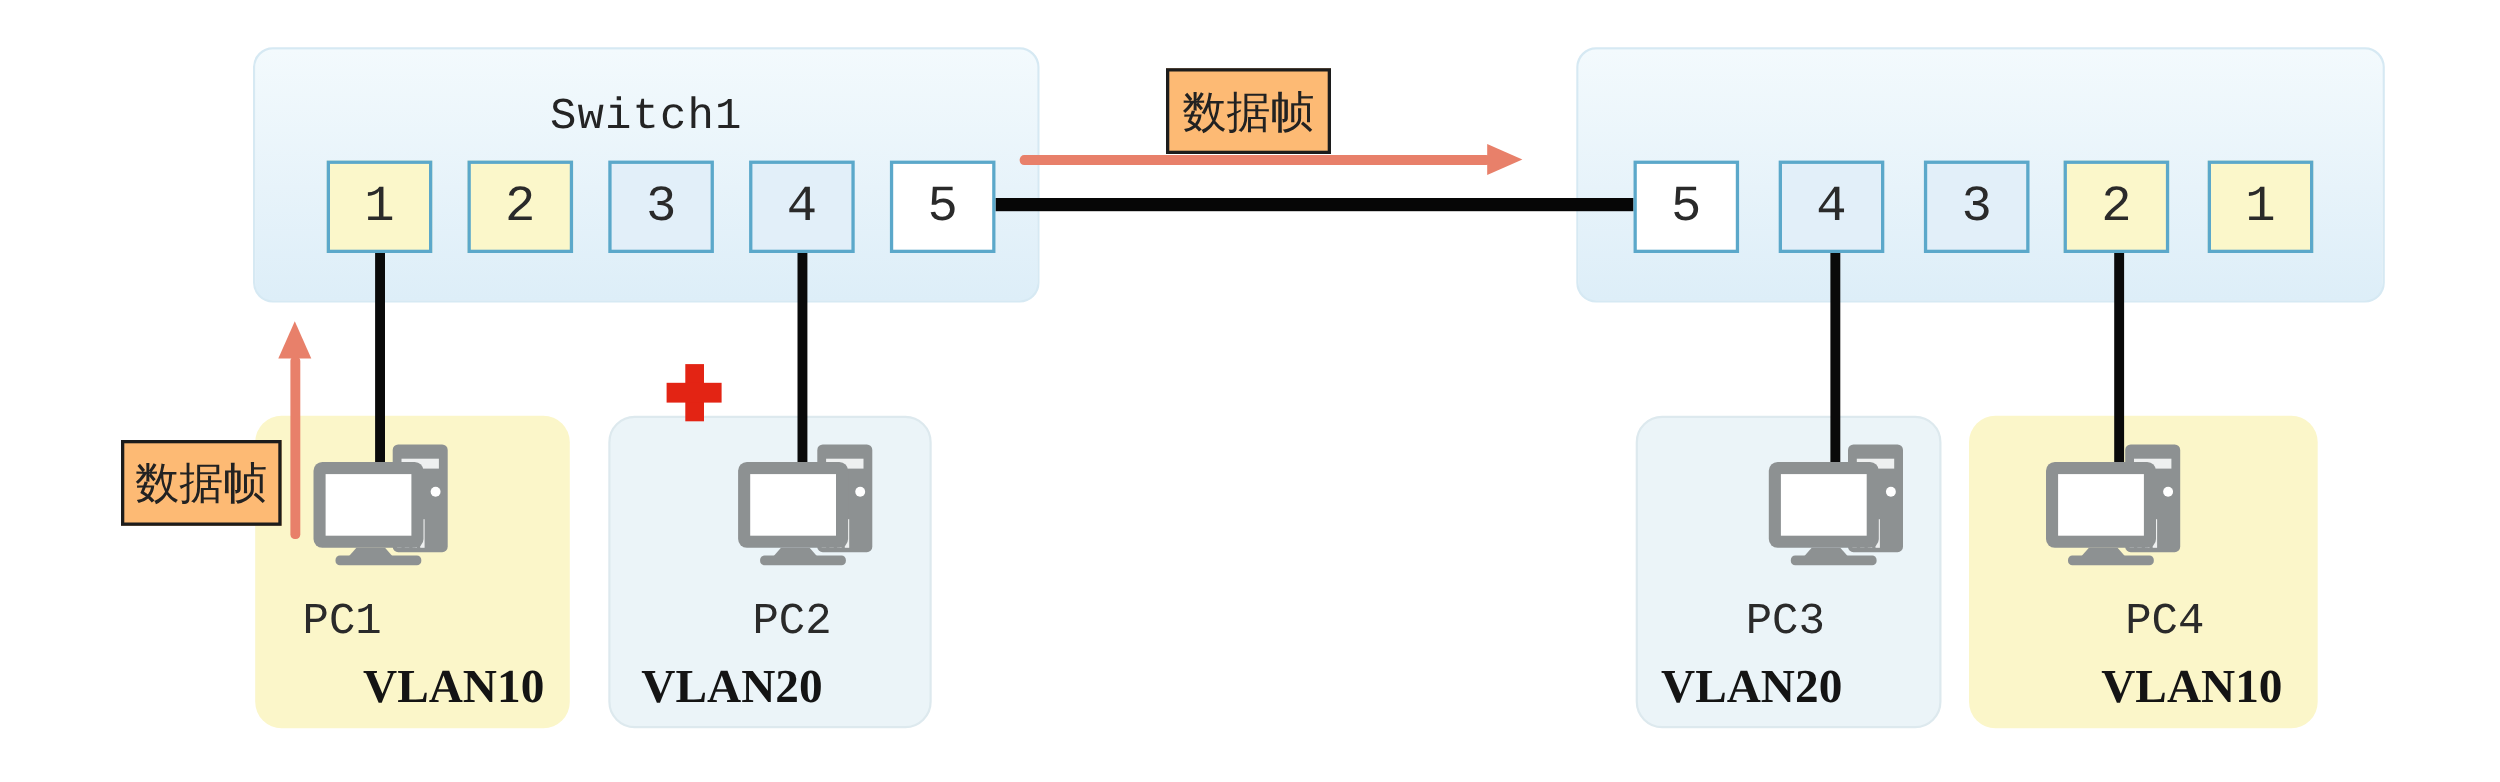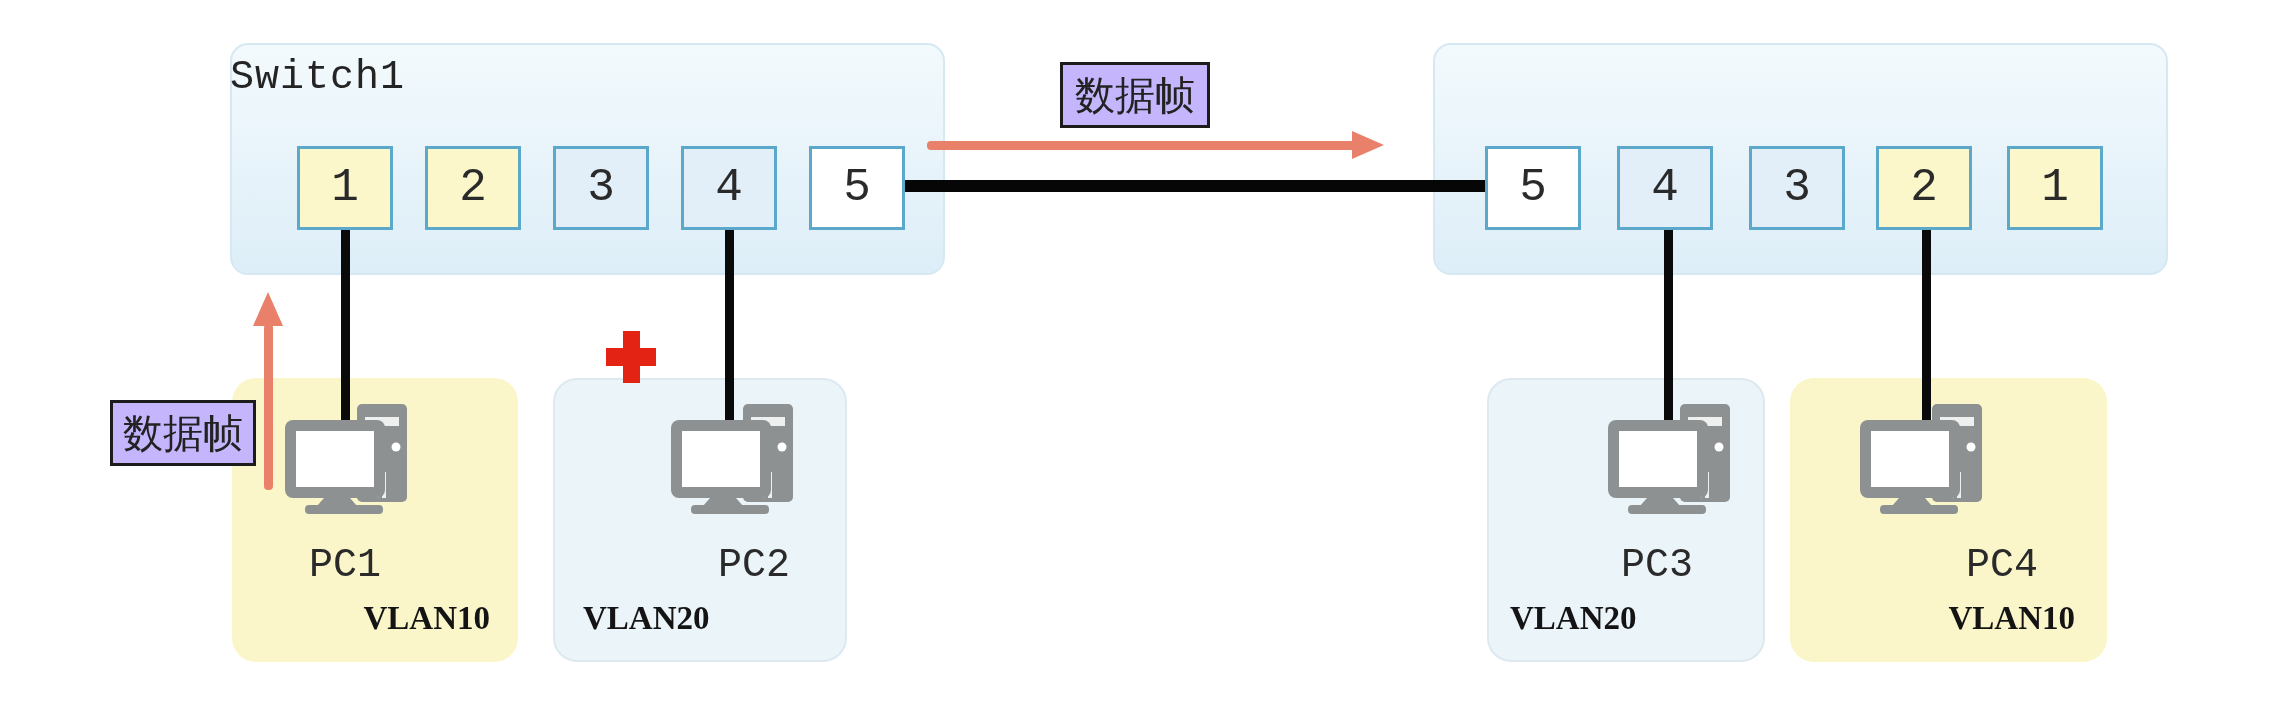--- a/index.html
+++ b/index.html
@@ -7,49 +7,49 @@
     position:relative;width:2273px;height:711px;background:#ffffff;overflow:hidden;
     font-family:"Liberation Mono","DejaVu Sans Mono",monospace;color:#1f1f1f;
   }
   
   .switch-box{
     position:absolute;top:43px;height:232px;border-radius:18px;
     background:linear-gradient(180deg,#f3fafd 0%,#e7f3fa 55%,#ddeef8 100%);
     border:2px solid #d6e9f3;box-sizing:border-box;
   }
   .switch-title{
-    position:absolute;top:55px;height:46px;text-align:left;
+    position:absolute;top:84px;height:46px;text-align:center;
     font-size:40px;letter-spacing:1px;color:#242424;
   }
   
   .port{
     position:absolute;top:146px;width:96px;height:84px;box-sizing:border-box;
     border:3px solid #5ba8ca;display:flex;align-items:center;justify-content:center;
     font-size:46px;color:#2a2a2a;z-index:2;
   }
   .port.vlan10{background:#fbf7ca;}
   .port.vlan20{background:#e2eff9;}
   .port.trunk{background:#ffffff;}
   
   .trunk-line{position:absolute;left:899px;top:180px;width:592px;height:12px;background:#060606;z-index:1;}
   
   .cable{position:absolute;width:9px;height:204px;top:229px;background:#0a0a0a;z-index:1;}
   
   .pc-box{position:absolute;top:378px;height:284px;border-radius:24px;box-sizing:border-box;}
   .pc-box.yellow{background:#fbf6c9;}
   .pc-box.blue{background:#ebf4f8;border:2px solid #dde9ee;}
   .pc-icon{position:absolute;top:402px;width:140px;height:112px;z-index:2;}
-  .pc-name{position:absolute;top:543px;width:140px;text-align:center;font-size:40px;color:#2a2a2a;z-index:2;}
+  .pc-name{position:absolute;top:543px;width:140px;text-align:left;font-size:40px;color:#2a2a2a;z-index:2;}
   .vlan-label{
-    position:absolute;top:600px;font-size:33px;font-weight:700;color:#141414;z-index:2;
+    position:absolute;top:600px;font-size:43px;font-weight:700;color:#141414;z-index:2;
     font-family:"Liberation Serif","DejaVu Serif",serif;
   }
   
   .frame-label{
-    position:absolute;width:150px;height:66px;background:#c4b5fd;border:3px solid #1c1c1c;
+    position:absolute;width:150px;height:78px;background:#fdba74;border:3px solid #1c1c1c;
     display:flex;align-items:center;justify-content:center;font-size:40px;color:#222222;
     font-family:"DejaVu Sans","Liberation Sans",sans-serif;z-index:4;box-sizing:border-box;
   }
   
   .arrow-body-h{position:absolute;left:927px;top:141px;width:428px;height:9px;background:#e8806a;border-radius:4px;z-index:3;}
   .arrow-head-h{
     position:absolute;left:1352px;top:131px;width:0;height:0;z-index:3;
     border-top:14px solid transparent;border-bottom:14px solid transparent;border-left:32px solid #e8806a;
   }
   .arrow-body-v{position:absolute;left:264px;top:324px;width:9px;height:166px;background:#e8806a;border-radius:4px;z-index:3;}

